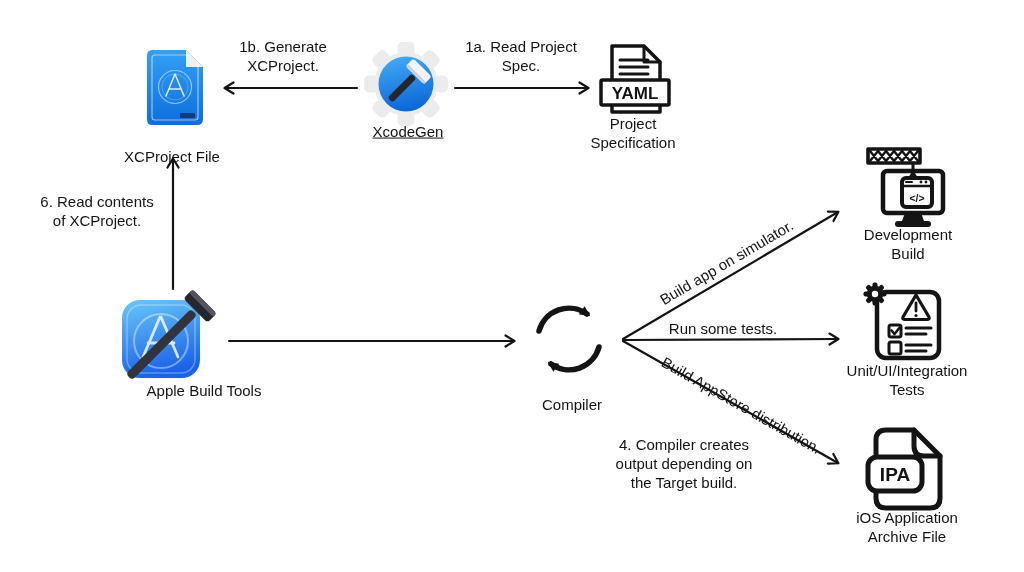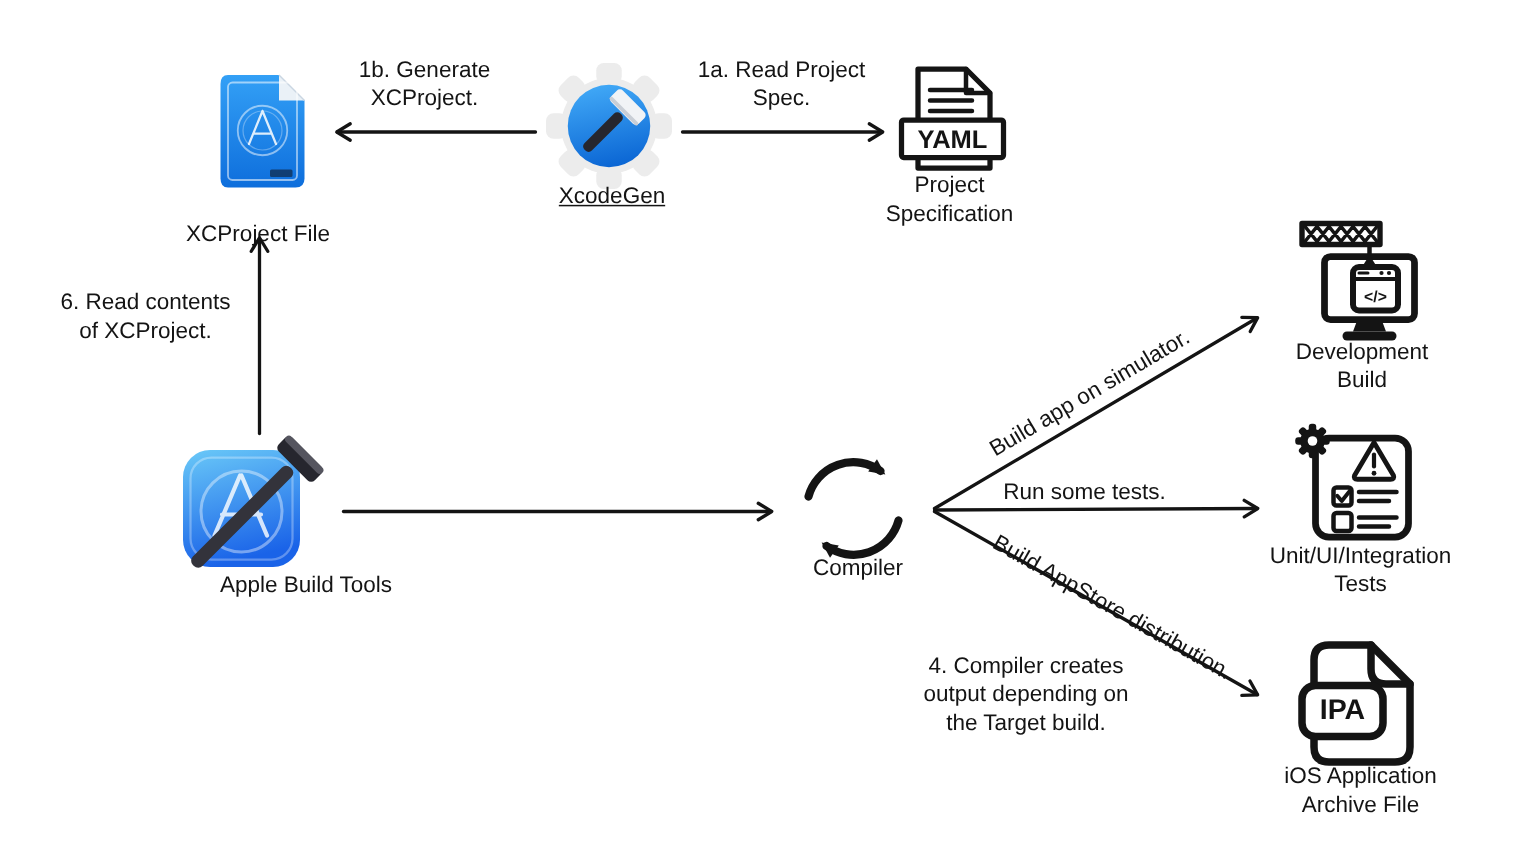--- a/index.html
+++ b/index.html
@@ -165,20 +165,20 @@
 
   <div class="lbl rot-up" style="left:727px;top:263px;">Build app on simulator.</div>
   <div class="lbl" style="left:723px;top:329px;">Run some tests.</div>
   <div class="lbl rot-dn" style="left:741px;top:406px;">Build AppStore distribution.</div>
 
   <div class="lbl" style="left:172px;top:140px;margin-top:17px;">XCProject File</div>
   <div class="lbl" style="left:408px;top:132px;text-decoration:underline;">XcodeGen</div>
   <div class="lbl" style="left:633px;top:134px;">Project
 Specification</div>
   <div class="lbl" style="left:169px;top:391px;margin-left:35px;">Apple Build Tools</div>
-  <div class="lbl" style="left:572px;top:380px;">Compiler</div>
+  <div class="lbl" style="left:572px;top:405px;">Compiler</div>
   <div class="lbl" style="left:908px;top:245px;">Development Build</div>
   <div class="lbl" style="left:907px;top:381px;">Unit/UI/Integration
 Tests</div>
   <div class="lbl" style="left:907px;top:528px;">iOS Application
 Archive File</div>
 
 </div>
 
 </body></html>

